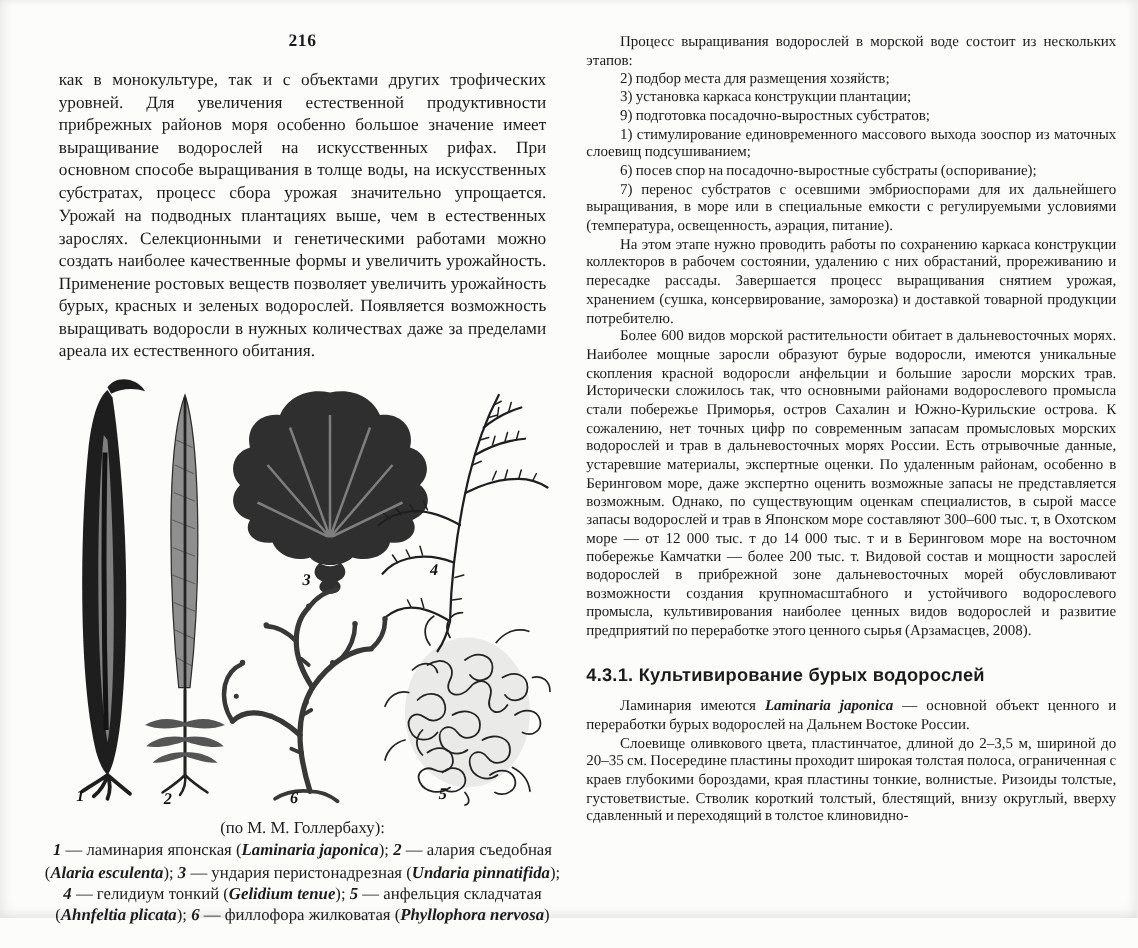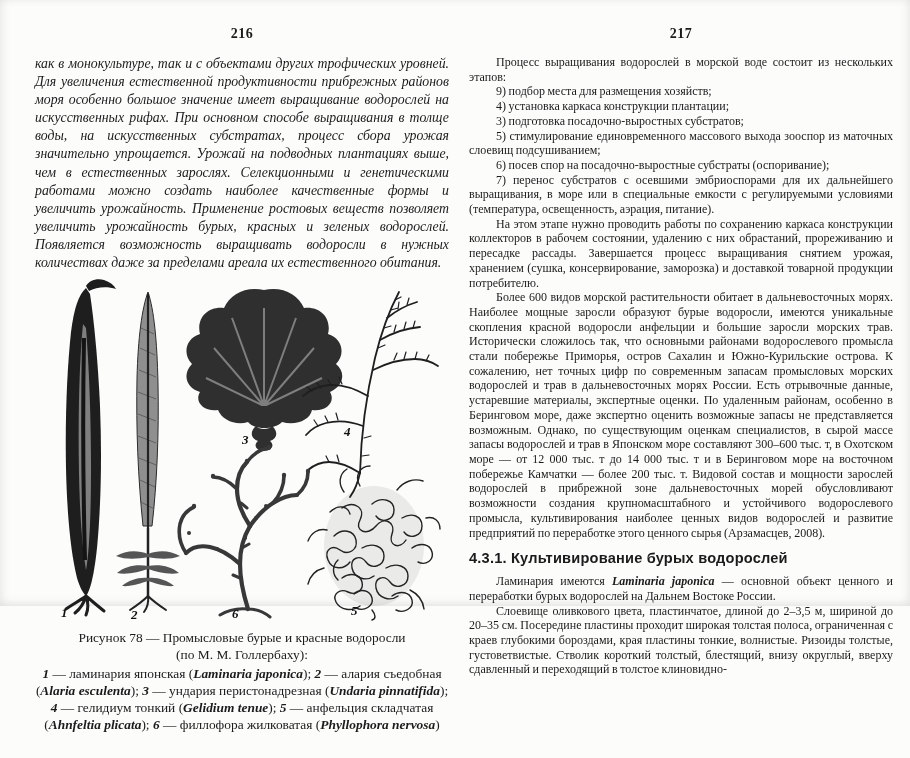--- a/index.html
+++ b/index.html
@@ -2,49 +2,49 @@
 <html><head>
 <meta charset="utf-8">
 <style>
   html,body{margin:0;padding:0;}
   body{
     width:910px;height:758px;overflow:hidden;
     background:#fcfcfb;color:#1b1b1b;
     font-family:"Liberation Serif","DejaVu Serif",serif;
   }
   .spread{
-    width:910px;height:606px;display:flex;position:relative;
+    width:910px;height:734px;display:flex;position:relative;
     box-shadow: inset 0 -4px 10px rgba(0,0,0,.05), inset 4px 0 8px rgba(0,0,0,.04), inset -4px 0 8px rgba(0,0,0,.04);
   }
   .page{box-sizing:border-box;}
   .page-left{width:455px;padding:26px 6px 0 35px;}
   .page-right{width:455px;padding:26px 17px 0 14px;}
   .page-number{
     text-align:center;font-size:14px;letter-spacing:.5px;
     margin-bottom:13px;font-weight:600;
   }
   .page-left .bt{
-    font-size:13.8px;line-height:18.1px;text-align:justify;margin:0;font-style:italic;
+    font-size:13.8px;line-height:18.1px;text-align:justify;margin:12px;
   }
   .page-right .bt{
     font-size:12px;line-height:14.7px;text-align:justify;margin:0;
     word-spacing:-0.4px;
   }
   .indent{text-indent:27px;}
   .figure{margin:0;}
   .figure svg{display:block;margin:6px auto 0 auto;}
   .caption{
     margin-top:6px;text-align:center;font-size:13.4px;line-height:17.2px;
   }
   .caption .legend{margin-top:1px;}
   .it{font-style:italic;font-weight:bold;}
   .section-heading{
     font-family:"Liberation Sans","DejaVu Sans",sans-serif;
     font-weight:bold;font-size:14.6px;line-height:18px;
-    margin:9px 0 7px 0;letter-spacing:.2px;
+    margin:21px 0 7px 0;letter-spacing:.2px;
   }
   .fig-label{
     font-family:"Liberation Serif",serif;font-style:italic;font-weight:bold;
     font-size:13px;fill:#111;
   }
 </style>
 </head>
 <body>
 
 <div class="spread">
@@ -135,34 +135,32 @@
         </g>
 
         <text class="fig-label" x="19" y="339">1</text>
         <text class="fig-label" x="89" y="341">2</text>
         <text class="fig-label" x="200" y="166">3</text>
         <text class="fig-label" x="302" y="158">4</text>
         <text class="fig-label" x="309" y="337">5</text>
         <text class="fig-label" x="190" y="340">6</text>
       </svg>
       <figcaption class="caption">
-        <div>Рисунок 78 — Промысловые бурые и красные водоросли</div>
         <div>(по М. М. Голлербаху):</div>
         <div class="legend"><span class="it">1</span><span> — ламинария японская (</span><span class="it">Laminaria japonica</span><span>); </span><span class="it">2</span><span> — алария съедобная (</span><span class="it">Alaria esculenta</span><span>); </span><span class="it">3</span><span> — ундария перистонадрезная (</span><span class="it">Undaria pinnatifida</span><span>); </span><span class="it">4</span><span> — гелидиум тонкий (</span><span class="it">Gelidium tenue</span><span>); </span><span class="it">5</span><span> — анфельция складчатая (</span><span class="it">Ahnfeltia plicata</span><span>); </span><span class="it">6</span><span> — филлофора жилковатая (</span><span class="it">Phyllophora nervosa</span><span>)</span></div>
       </figcaption>
     </figure>
   </div>
 
   <div class="page page-right">
-    <div class="page-number">217</div>
     <p class="bt indent">Процесс выращивания водорослей в морской воде состоит из нескольких этапов:</p>
-    <p class="bt indent">9) подбор места для размещения хозяйств;</p>
-    <p class="bt indent">4) установка каркаса конструкции плантации;</p>
-    <p class="bt indent">3) подготовка посадочно-выростных субстратов;</p>
-    <p class="bt indent">5) стимулирование единовременного массового выхода зооспор из маточных слоевищ подсушиванием;</p>
+    <p class="bt indent">2) подбор места для размещения хозяйств;</p>
+    <p class="bt indent">3) установка каркаса конструкции плантации;</p>
+    <p class="bt indent">9) подготовка посадочно-выростных субстратов;</p>
+    <p class="bt indent">1) стимулирование единовременного массового выхода зооспор из маточных слоевищ подсушиванием;</p>
     <p class="bt indent">6) посев спор на посадочно-выростные субстраты (оспоривание);</p>
     <p class="bt indent">7) перенос субстратов с осевшими эмбриоспорами для их дальнейшего выращивания, в море или в специальные емкости с регулируемыми условиями (температура, освещенность, аэрация, питание).</p>
     <p class="bt indent">На этом этапе нужно проводить работы по сохранению каркаса конструкции коллекторов в рабочем состоянии, удалению с них обрастаний, прореживанию и пересадке рассады. Завершается процесс выращивания снятием урожая, хранением (сушка, консервирование, заморозка) и доставкой товарной продукции потребителю.</p>
     <p class="bt indent">Более 600 видов морской растительности обитает в дальневосточных морях. Наиболее мощные заросли образуют бурые водоросли, имеются уникальные скопления красной водоросли анфельции и большие заросли морских трав. Исторически сложилось так, что основными районами водорослевого промысла стали побережье Приморья, остров Сахалин и Южно-Курильские острова. К сожалению, нет точных цифр по современным запасам промысловых морских водорослей и трав в дальневосточных морях России. Есть отрывочные данные, устаревшие материалы, экспертные оценки. По удаленным районам, особенно в Беринговом море, даже экспертно оценить возможные запасы не представляется возможным. Однако, по существующим оценкам специалистов, в сырой массе запасы водорослей и трав в Японском море составляют 300–600 тыс. т, в Охотском море — от 12 000 тыс. т до 14 000 тыс. т и в Беринговом море на восточном побережье Камчатки — более 200 тыс. т. Видовой состав и мощности зарослей водорослей в прибрежной зоне дальневосточных морей обусловливают возможности создания крупномасштабного и устойчивого водорослевого промысла, культивирования наиболее ценных видов водорослей и развитие предприятий по переработке этого ценного сырья (Арзамасцев, 2008).</p>
     <h3 class="section-heading">4.3.1. Культивирование бурых водорослей</h3>
     <p class="bt indent"><span>Ламинария имеются </span><span class="it">Laminaria japonica</span><span> — основной объект ценного и переработки бурых водорослей на Дальнем Востоке России.</span></p>
     <p class="bt indent">Слоевище оливкового цвета, пластинчатое, длиной до 2–3,5 м, шириной до 20–35 см. Посередине пластины проходит широкая толстая полоса, ограниченная с краев глубокими бороздами, края пластины тонкие, волнистые. Ризоиды толстые, густоветвистые. Стволик короткий толстый, блестящий, внизу округлый, вверху сдавленный и переходящий в толстое клиновидно-</p>
   </div>
 
 </div>

